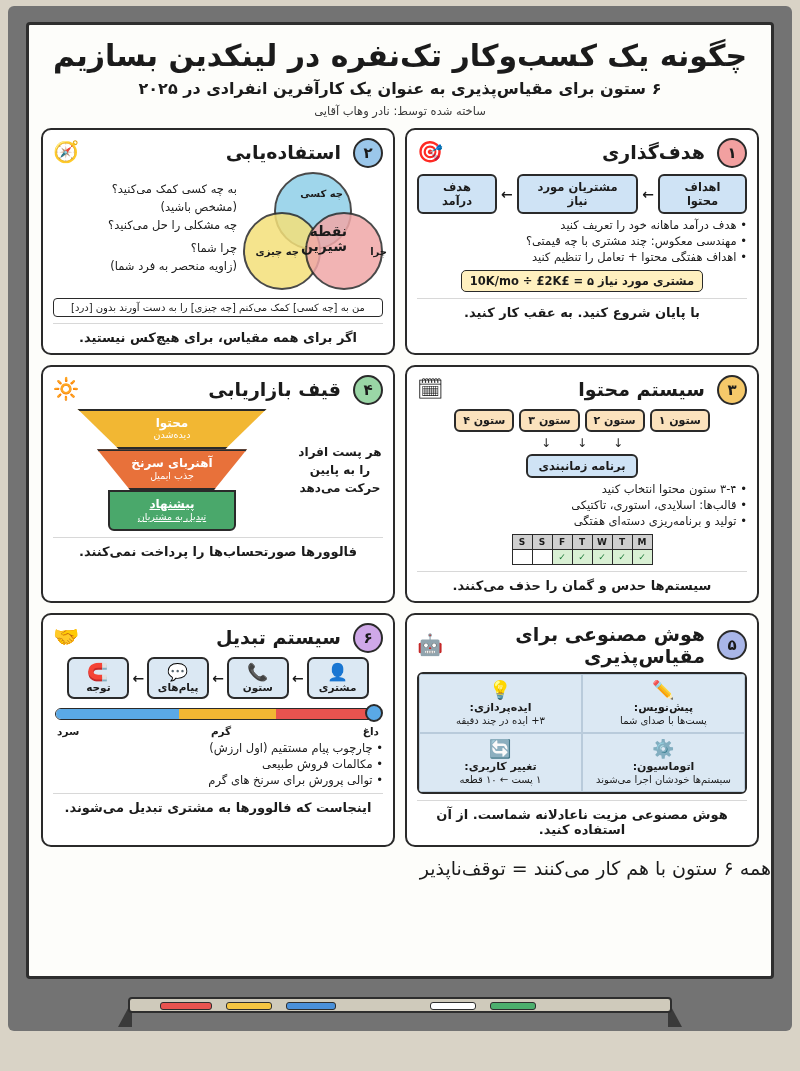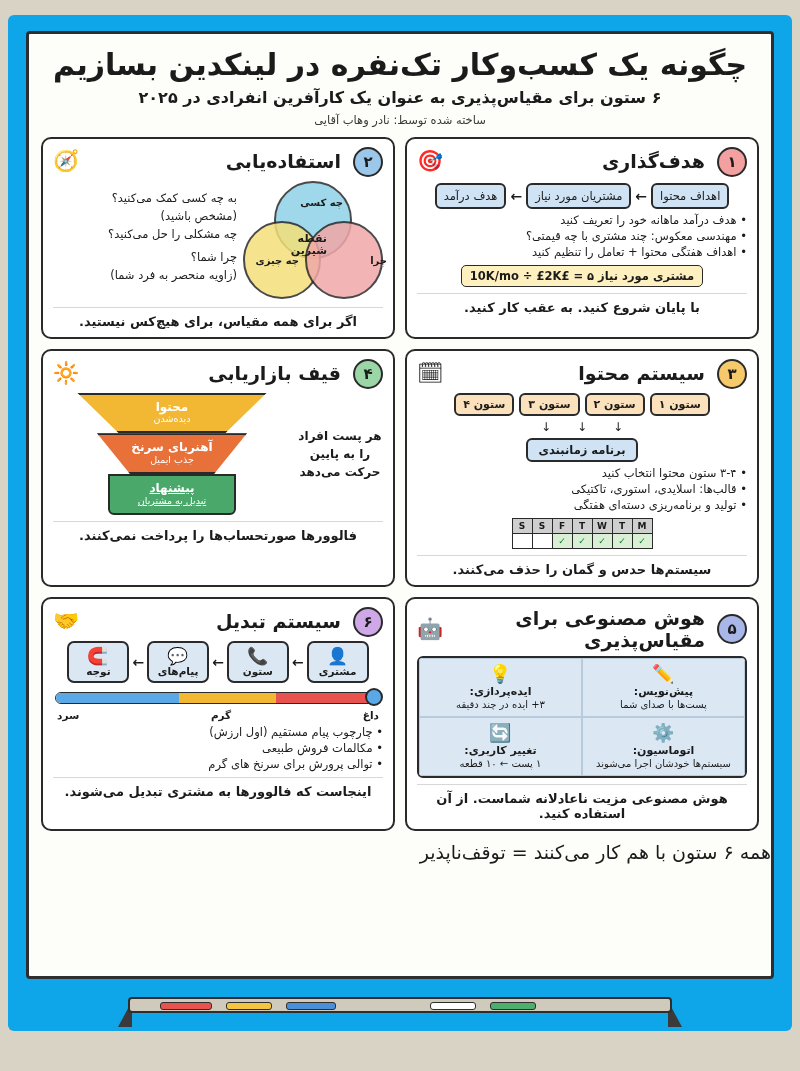--- a/index.html
+++ b/index.html
@@ -12,24 +12,23 @@
     position: relative;
     width: 800px; height: 1071px;
     margin: 0 auto;
     background: #d9d3c6;
     overflow: hidden;
   }
   
   .board-frame {
     position: absolute;
     left: 8px; top: 6px; right: 8px; bottom: 40px;
-    background: #0ea5e9;
+    background: #737373;
     border-radius: 6px;
     padding: 10px;
-    margin-top: 9px;
   }
   .board {
     position: absolute;
     left: 18px; top: 16px; right: 18px; bottom: 52px;
     background: #fdfdfa;
     border: 3px solid #2e2e2e;
     border-radius: 4px;
     overflow: hidden;
   }
   .tray {
@@ -95,41 +94,41 @@
   .bullets{margin:4px 0 0; padding:0; list-style:none; text-align:right;}
   .bullets li{margin:2px 0; font-size:11.5px;}
   .bullets li::before{content:"• "; }
   .footer-note{ text-align:center; font-weight:bold; font-size:13px; margin-top:6px; }
   .divider{border-top:1.5px solid #d8d8d8; margin:6px 0 4px;}
 
   
   .flow{display:flex; align-items:center; justify-content:center; gap:4px; margin:6px 0 2px;}
   .fbox{
     background:#cfe3f5; border:2px solid #2a2a2a; border-radius:6px;
-    padding:4px 7px; font-size:11.5px; font-weight:400; text-align:center; line-height:1.25;
+    padding:4px 7px; font-size:11.5px; font-weight:700; text-align:center; line-height:1.25;
   }
   .arrow{font-size:14px; font-weight:bold;}
   .priceline{
     display:block; margin:6px auto 0; text-align:center;
     background:#fff0bf; border:1.5px solid #2a2a2a; border-radius:5px;
     padding:3px 8px; font-size:11.5px; font-weight:bold; width:fit-content;
   }
 
   
   .c2row{display:flex; gap:6px; align-items:center;}
   .venn{position:relative; width:140px; height:120px; flex:0 0 auto;}
   .venn .c{position:absolute; width:78px;height:78px;border-radius:50%; border:2px solid #2a2a2a; opacity:.85;}
   .venn .ca{background:#8fd0e8; left:31px; top:0;}
   .venn .cb{background:#f4e07a; left:0px; top:40px;}
   .venn .cc{background:#f0a7a7; left:62px; top:40px;}
   .venn .lab{position:absolute; font-size:10px; font-weight:bold; color:#1b1b1b; width:60px;}
   .venn .l1{left:40px; top:16px;}
   .venn .l2{left:-4px; top:74px;}
   .venn .l3{left:84px; top:74px;}
-  .venn .lc{left:24px; top:52px; font-size:11px; line-height:1.1;}
+  .venn .lc{left:44px; top:52px; font-size:14px; line-height:1.1;}
   .c2text{font-size:11.5px; line-height:1.55; text-align:right; flex:1;}
   .c2q{margin:0 0 6px;}
   .tagline{
     margin-top:6px; border:1.5px solid #2a2a2a; border-radius:4px;
     padding:3px 5px; font-size:10px; text-align:center; background:#fff;
   }
 
   
   .pillars{display:flex; gap:5px; justify-content:center; margin:4px 0;}
   .pill{background:#fbe2bd; border:2px solid #2a2a2a; border-radius:6px; padding:3px 7px; font-size:11px; font-weight:600;}
@@ -240,20 +239,21 @@
                   <div>به چه کسی کمک می‌کنید؟</div>
                   <div>(مشخص باشید)</div>
                   <div>چه مشکلی را حل می‌کنید؟</div>
                 </div>
                 <div class="c2q">
                   <div>چرا شما؟</div>
                   <div>(زاویه منحصر به فرد شما)</div>
                 </div>
               </div>
             </div>
+            <div class="tagline">من به [چه کسی] کمک می‌کنم [چه چیزی] را به دست آورند بدون [درد]</div>
             <div class="divider"></div>
             <div class="footer-note">اگر برای همه مقیاس، برای هیچ‌کس نیستید.</div>
           </div>
         </div>
 
         <div class="card">
           <div class="card-head">
             <div class="num n3">۳</div>
             <div class="card-title hl"><span>سیستم محتوا</span></div>
             <div class="head-icon">🗓</div>

